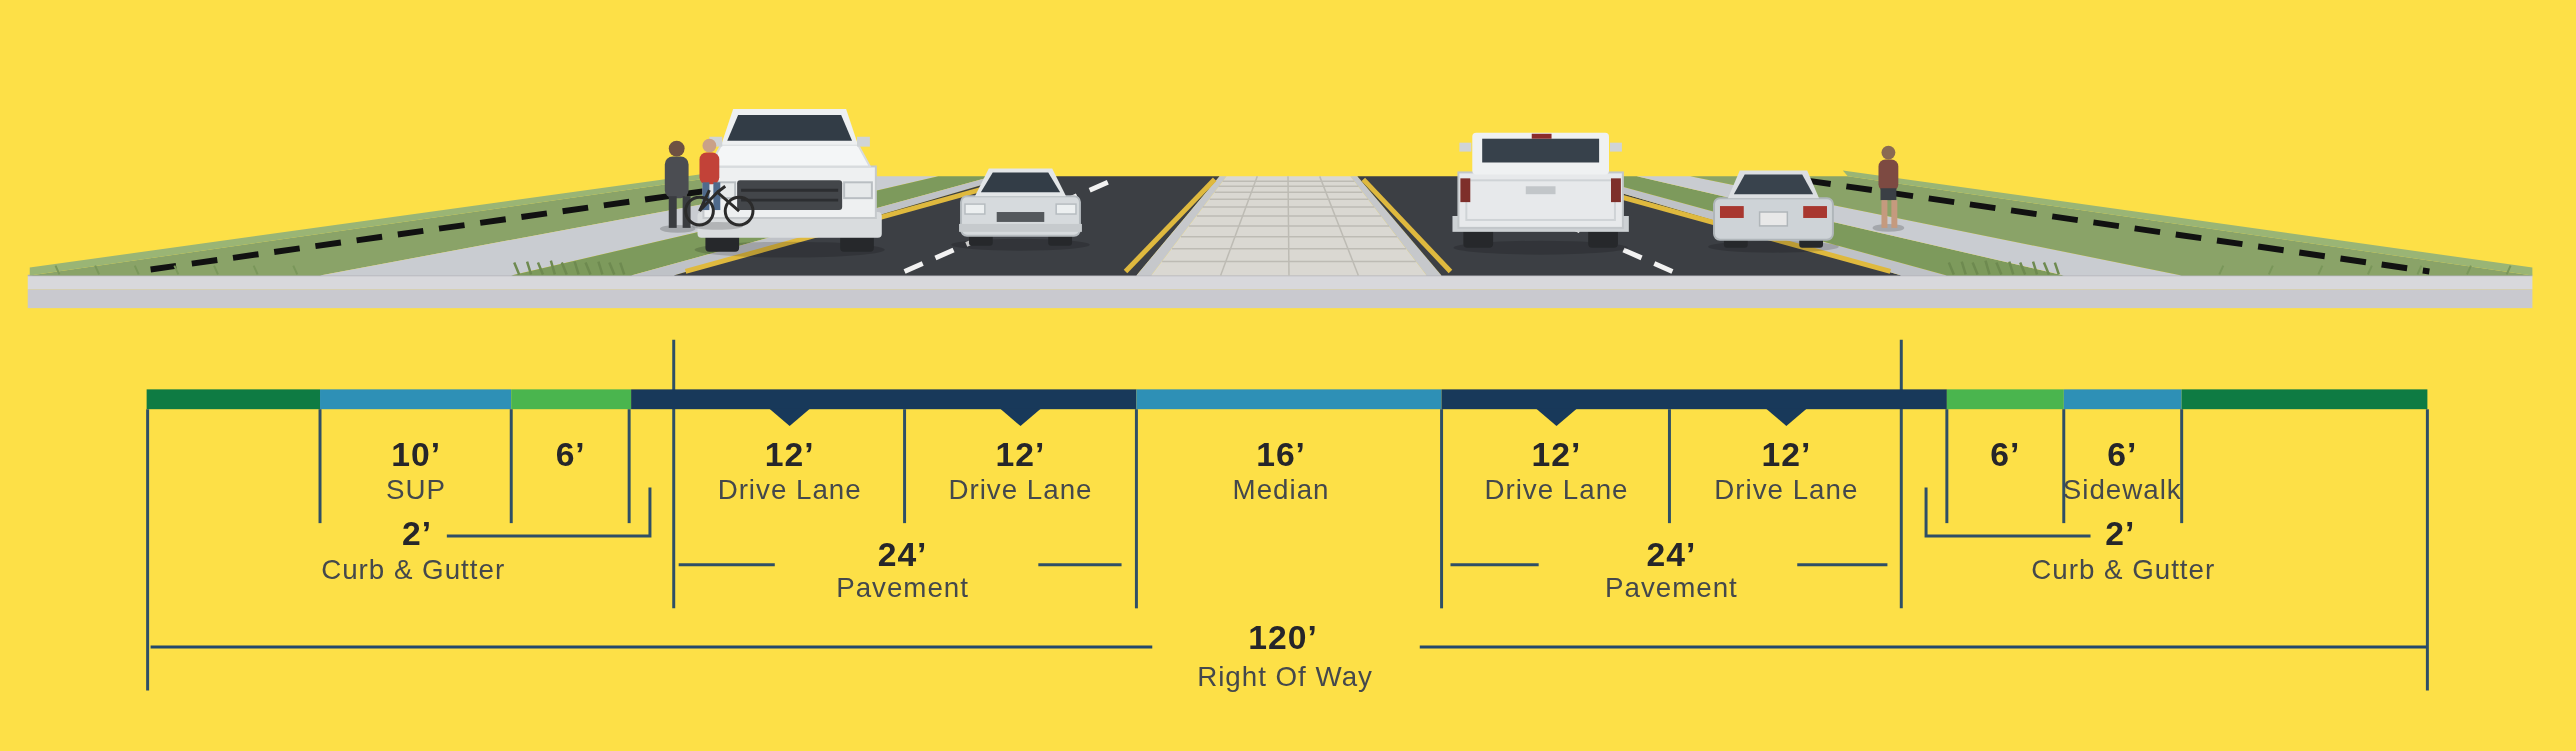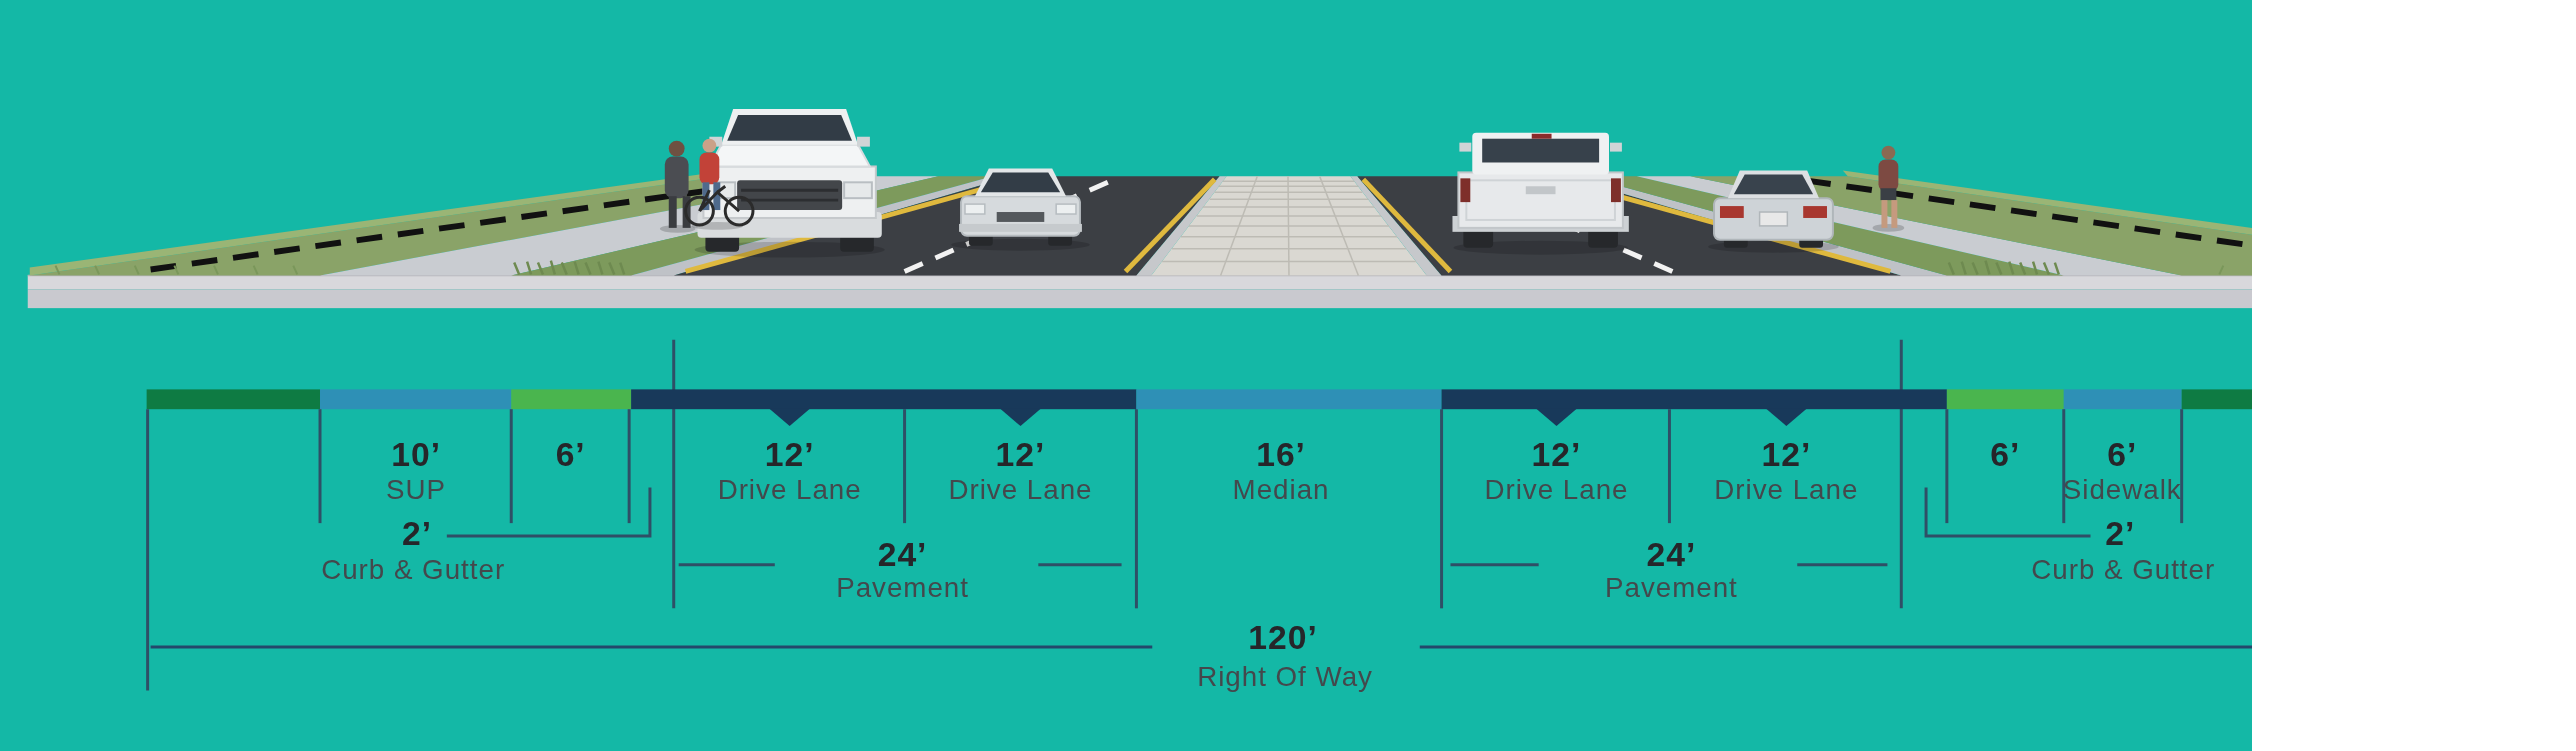--- a/index.html
+++ b/index.html
@@ -1,16 +1,16 @@
 <!DOCTYPE html>
 <html><head>
 <meta charset="utf-8">
 <style>
   html,body{margin:0;padding:0;background:#ffffff;}
-  .page{position:relative;width:2252px;height:752px;background:#14b8a6;overflow:hidden;
+  .page{position:relative;width:2576px;height:752px;background:#fde047;overflow:hidden;
         font-family:"Liberation Sans", sans-serif;}
   svg{display:block;}
   .num{font-family:"Liberation Sans", sans-serif;font-weight:bold;font-size:34px;
        fill:#26262a;text-anchor:middle;letter-spacing:1px;}
   .lbl{font-family:"Liberation Sans", sans-serif;font-weight:normal;font-size:28px;
        fill:#44484c;text-anchor:middle;letter-spacing:1px;}
   .tick{stroke:#2f4f66;stroke-width:3;fill:none;}
   .leader{stroke:#2f4f66;stroke-width:3;fill:none;}
   .rowline{stroke:#24486b;stroke-width:3;fill:none;}
 </style>

